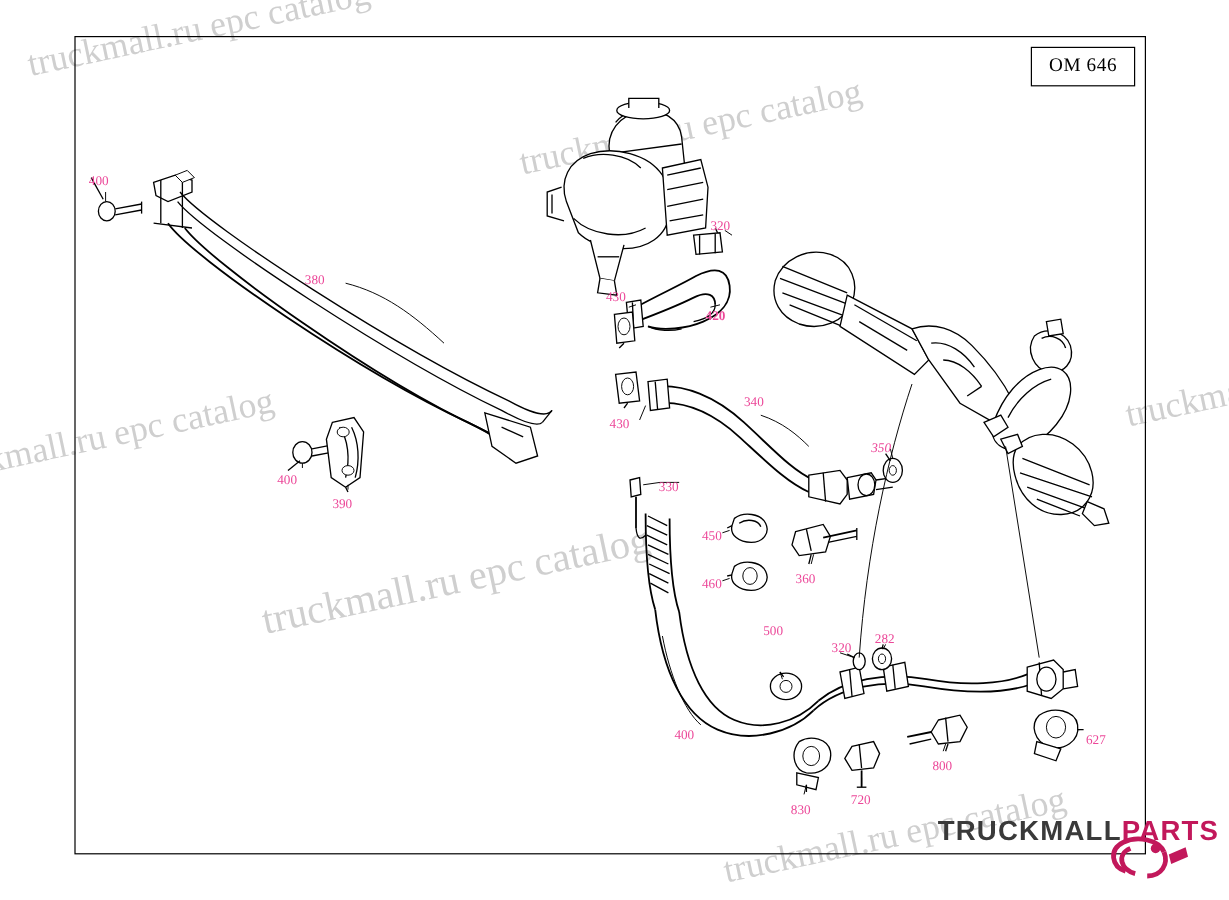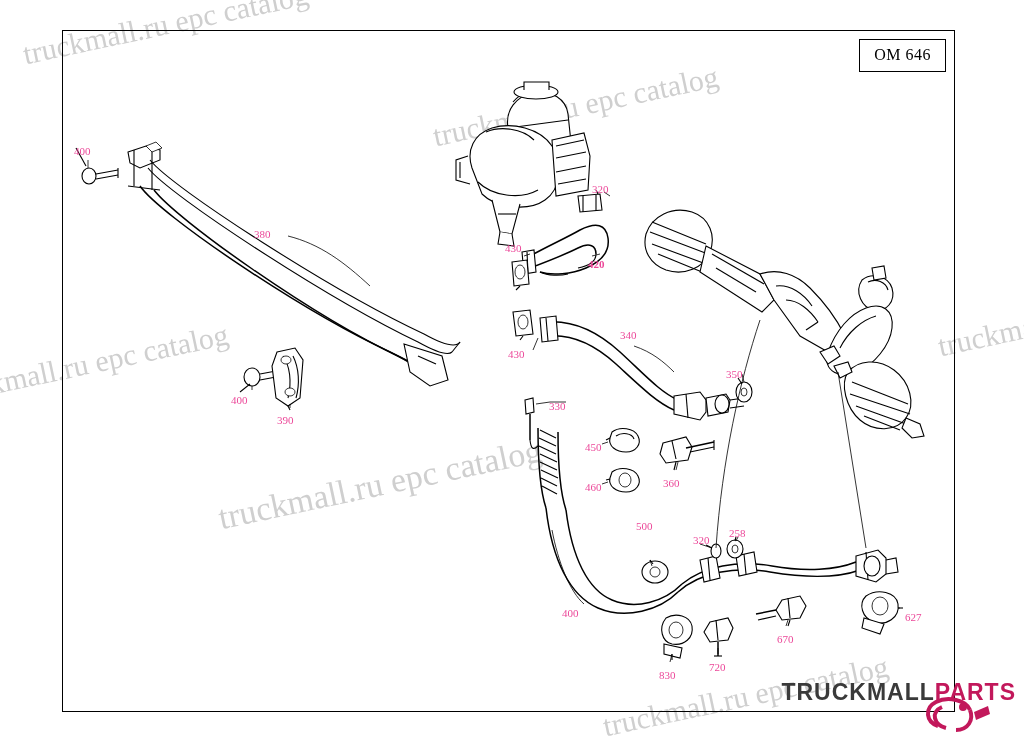--- a/index.html
+++ b/index.html
@@ -377,32 +377,32 @@
     <div class="code-box">OM 646</div>
   </div>
 
   <div class="lbl" style="left:74px;  top:145px;">400</div>
   <div class="lbl" style="left:254px; top:228px;">380</div>
   <div class="lbl" style="left:592px; top:183px;">320</div>
   <div class="lbl" style="left:505px; top:242px;">430</div>
   <div class="lbl" style="left:588px; top:258px;font-weight:bold;">420</div>
   <div class="lbl" style="left:508px; top:348px;">430</div>
   <div class="lbl" style="left:620px; top:329px;">340</div>
-  <div class="lbl" style="left:726px; top:368px;">350</div>
+  <div class="lbl" style="left:726px; top:368px;font-style:italic;">350</div>
   <div class="lbl" style="left:231px; top:394px;">400</div>
   <div class="lbl" style="left:277px; top:414px;">390</div>
   <div class="lbl" style="left:549px; top:400px;">330</div>
   <div class="lbl" style="left:585px; top:441px;">450</div>
   <div class="lbl" style="left:585px; top:481px;">460</div>
   <div class="lbl" style="left:663px; top:477px;">360</div>
   <div class="lbl" style="left:693px; top:534px;">320</div>
-  <div class="lbl" style="left:729px; top:527px;">258</div>
+  <div class="lbl" style="left:729px; top:527px;">282</div>
   <div class="lbl" style="left:636px; top:520px;">500</div>
   <div class="lbl" style="left:562px; top:607px;">400</div>
-  <div class="lbl" style="left:777px; top:633px;">670</div>
+  <div class="lbl" style="left:777px; top:633px;">800</div>
   <div class="lbl" style="left:905px; top:611px;">627</div>
   <div class="lbl" style="left:659px; top:669px;">830</div>
   <div class="lbl" style="left:709px; top:661px;">720</div>
 
   <div class="logo-text">
     <span>TRUCKMALL</span><span style="color:#c2185b;">PARTS</span>
   </div>
   <svg class="logo" viewBox="0 0 176 62">
     <g fill="none" stroke="#c2185b" stroke-width="4">
       <path d="M96,44 C84,40 82,26 94,20 C106,14 124,18 128,28"></path>

